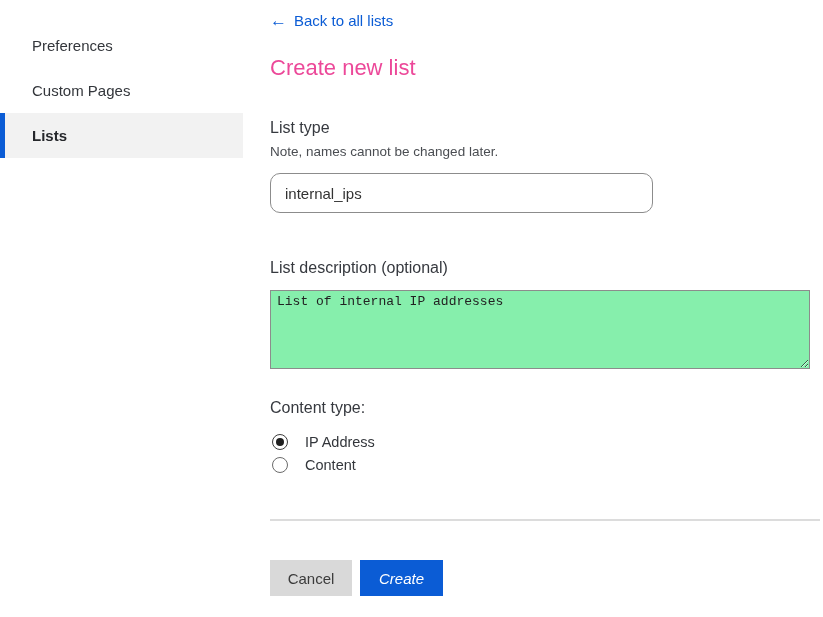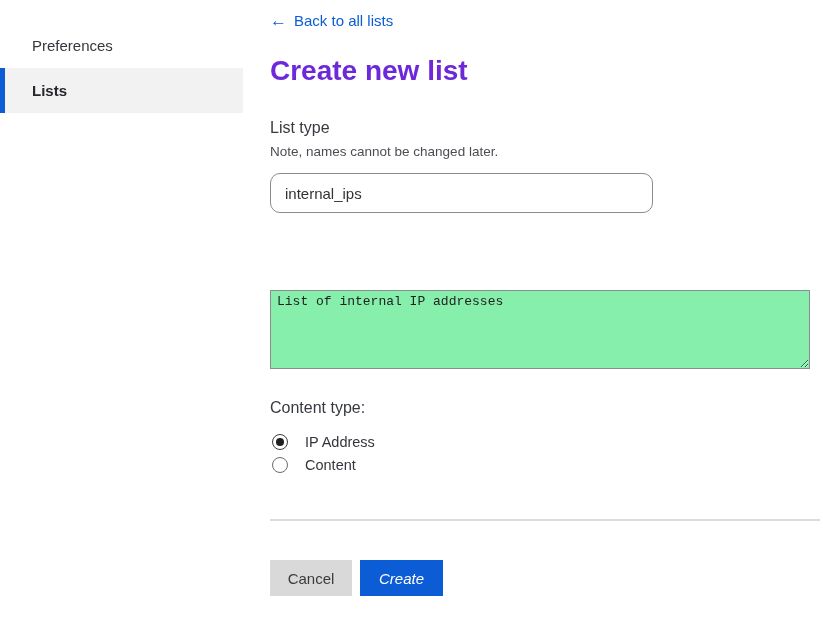--- a/index.html
+++ b/index.html
@@ -48,23 +48,23 @@
     text-decoration: none;
     display: flex;
     align-items: center;
     gap: 7px;
     cursor: pointer;
   }
   .back-link .arrow { font-size: 17px; line-height: 1; }
   .page-title {
     position: absolute;
     left: 0; top: 55px;
-    font-size: 28px;
-    font-weight: 700;
-    color: #6d28d9;
+    font-size: 22px;
+    font-weight: 400;
+    color: #ec4899;
   }
   .field-label {
     position: absolute;
     left: 0;
     font-size: 16px;
     color: #36393f;
   }
   .lbl-name { top: 119px; }
   .lbl-desc { top: 259px; }
   .lbl-ctype { top: 399px; }
@@ -165,38 +165,42 @@
     font-style: italic;
   }
 </style>
 </head>
 <body>
 
 <nav class="sidebar">
   <div class="side-item">
     <span>Preferences</span>
   </div>
+  <div class="side-item">
+    <span>Custom Pages</span>
+  </div>
   <div class="side-item selected">
     <span>Lists</span>
   </div>
 </nav>
 
 <main class="main">
 
   <a class="back-link">
     <span class="arrow">←</span>
     <span>Back to all lists</span>
   </a>
 
   <h1 class="page-title">Create new list</h1>
 
   <div class="field-label lbl-name">List type</div>
   <div class="field-note">Note, names cannot be changed later.</div>
   <input class="name-input" type="text" value="internal_ips" style="">
 
+  <div class="field-label lbl-desc">List description (optional)</div>
   <textarea class="desc-textarea" style="">List of internal IP addresses</textarea>
 
   <div class="field-label lbl-ctype">Content type:</div>
 
   <div class="radio-group">
     <label class="radio-row">
       <input type="radio" name="content-type" checked="" style="">
       <span class="radio-label">IP Address</span>
     </label>
     <label class="radio-row">

